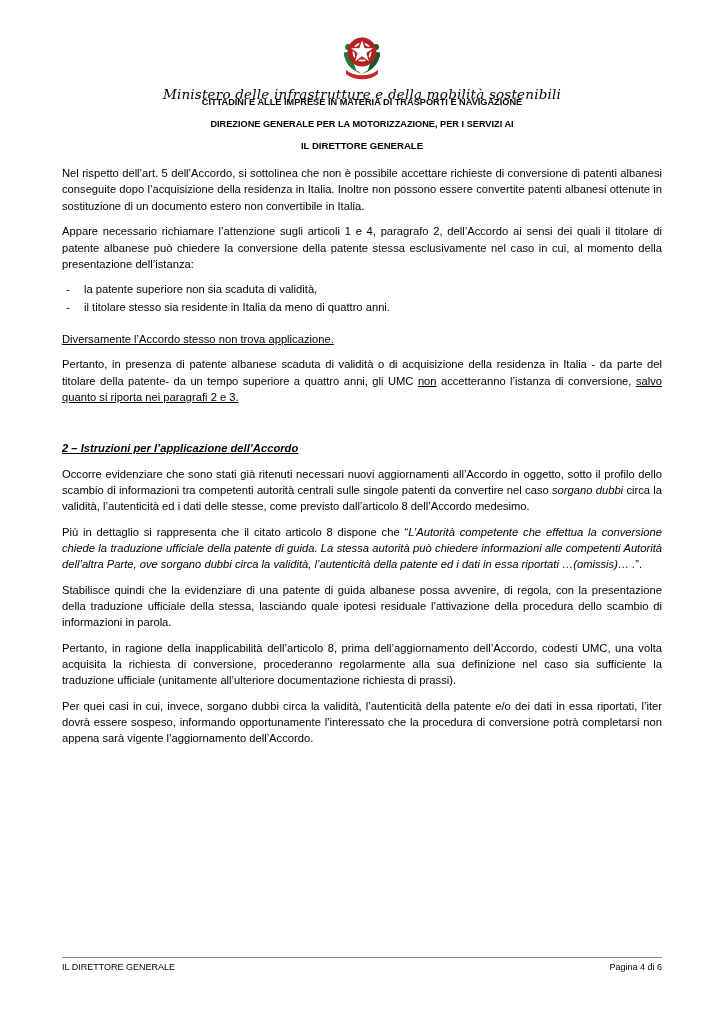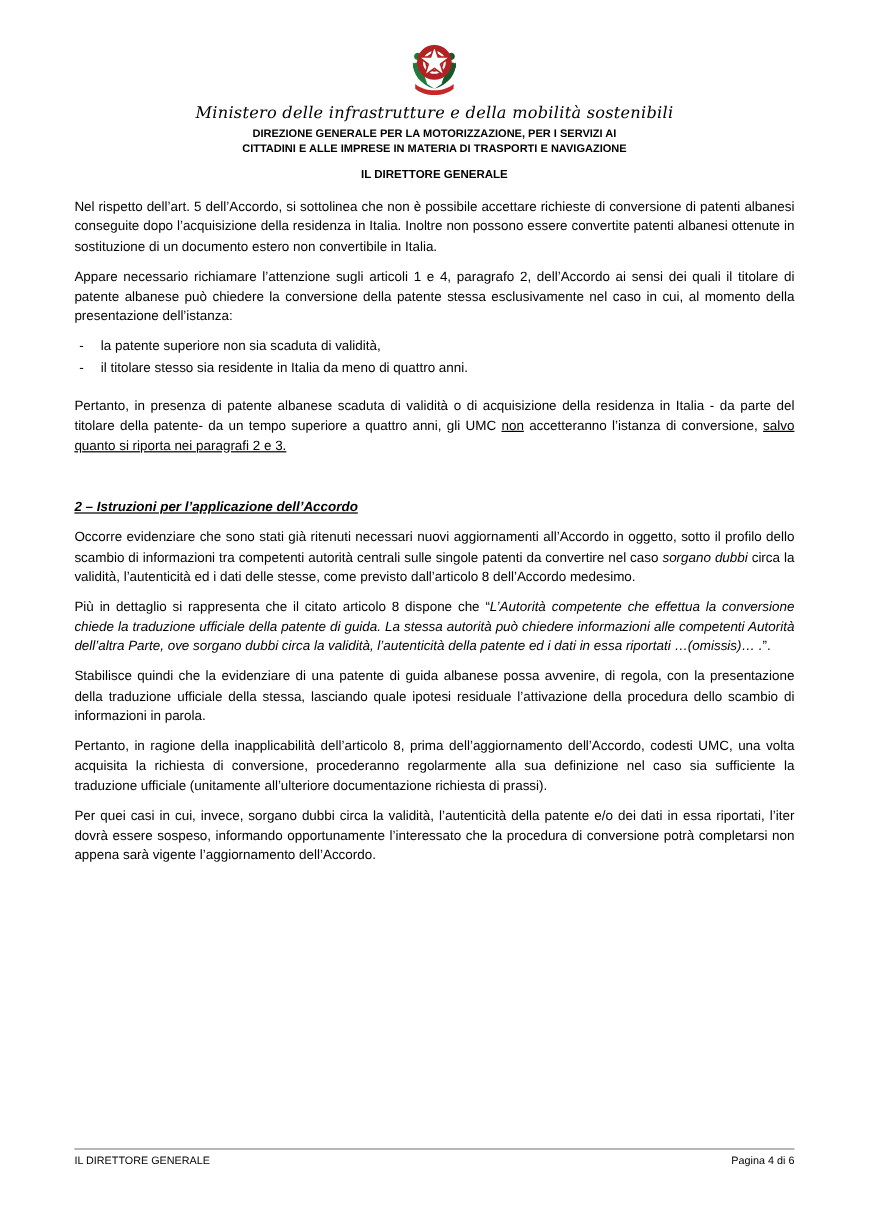--- a/index.html
+++ b/index.html
@@ -134,22 +134,22 @@
 
         <circle cx="22" cy="22" r="12" fill="none" stroke="#b22222" stroke-width="5"></circle>
         <circle cx="22" cy="22" r="7" fill="#ffffff" stroke="#b22222" stroke-width="1.5"></circle>
 
         <path d="M22 8 L25.2 17.5 L35.2 17.5 L27.1 23.4 L30.2 33 L22 27 L13.8 33 L16.9 23.4 L8.8 17.5 L18.8 17.5 Z" fill="#ffffff" stroke="#b22222" stroke-width="1.4" stroke-linejoin="round"></path>
 
         <path d="M6 40 C14 47 30 47 38 40 L38 44 C30 51 14 51 6 44 Z" fill="#c62828"></path>
       </svg>
     </div>
     <div class="ministry-script">Ministero delle infrastrutture e della mobilità sostenibili</div>
+    <div class="dir-line" style="margin-top:-9px;">CITTADINI E ALLE IMPRESE IN MATERIA DI TRASPORTI E NAVIGAZIONE</div>
     <div class="dir-line">DIREZIONE GENERALE PER LA MOTORIZZAZIONE, PER I SERVIZI AI</div>
-    <div class="dir-line" style="margin-top:-9px;">CITTADINI E ALLE IMPRESE IN MATERIA DI TRASPORTI E NAVIGAZIONE</div>
     <div class="dg-title">IL DIRETTORE GENERALE</div>
   </div>
 
   <div class="body-text">
 
 
     <p>Nel rispetto dell’art. 5 dell’Accordo, si sottolinea che non è possibile accettare richieste di conversione di patenti albanesi conseguite dopo l’acquisizione della residenza in Italia. Inoltre non possono essere convertite patenti albanesi ottenute in sostituzione di un documento estero non convertibile in Italia.</p>
 
     <p>Appare necessario richiamare l’attenzione sugli articoli 1 e 4, paragrafo 2, dell’Accordo ai sensi dei quali il titolare di patente albanese può chiedere la conversione della patente stessa esclusivamente nel caso in cui, al momento della presentazione dell’istanza:</p>
 
@@ -159,20 +159,23 @@
         <span class="item-text">la patente superiore non sia scaduta di validità,</span>
       </li>
       <li>
         <span class="dash">-</span>
         <span class="item-text">il titolare stesso sia residente in Italia da meno di quattro anni.</span>
       </li>
     </ul>
 
     <div class="spacer-small"></div>
 
+    <p>
+      <span class="u">Diversamente l’Accordo stesso non trova applicazione.</span>
+    </p>
 
     <p>
       <span>Pertanto, in presenza di patente albanese scaduta di validità o di acquisizione della residenza in Italia - da parte del titolare della patente- da un tempo superiore a quattro anni, gli UMC </span><span class="u">non</span><span> accetteranno l’istanza di conversione, </span><span class="u">salvo quanto si riporta nei  paragrafi 2 e 3.</span>
     </p>
 
     <div class="spacer-med"></div>
 
     <div class="section-head">2 – Istruzioni per l’applicazione dell’Accordo</div>
 
     <p>

